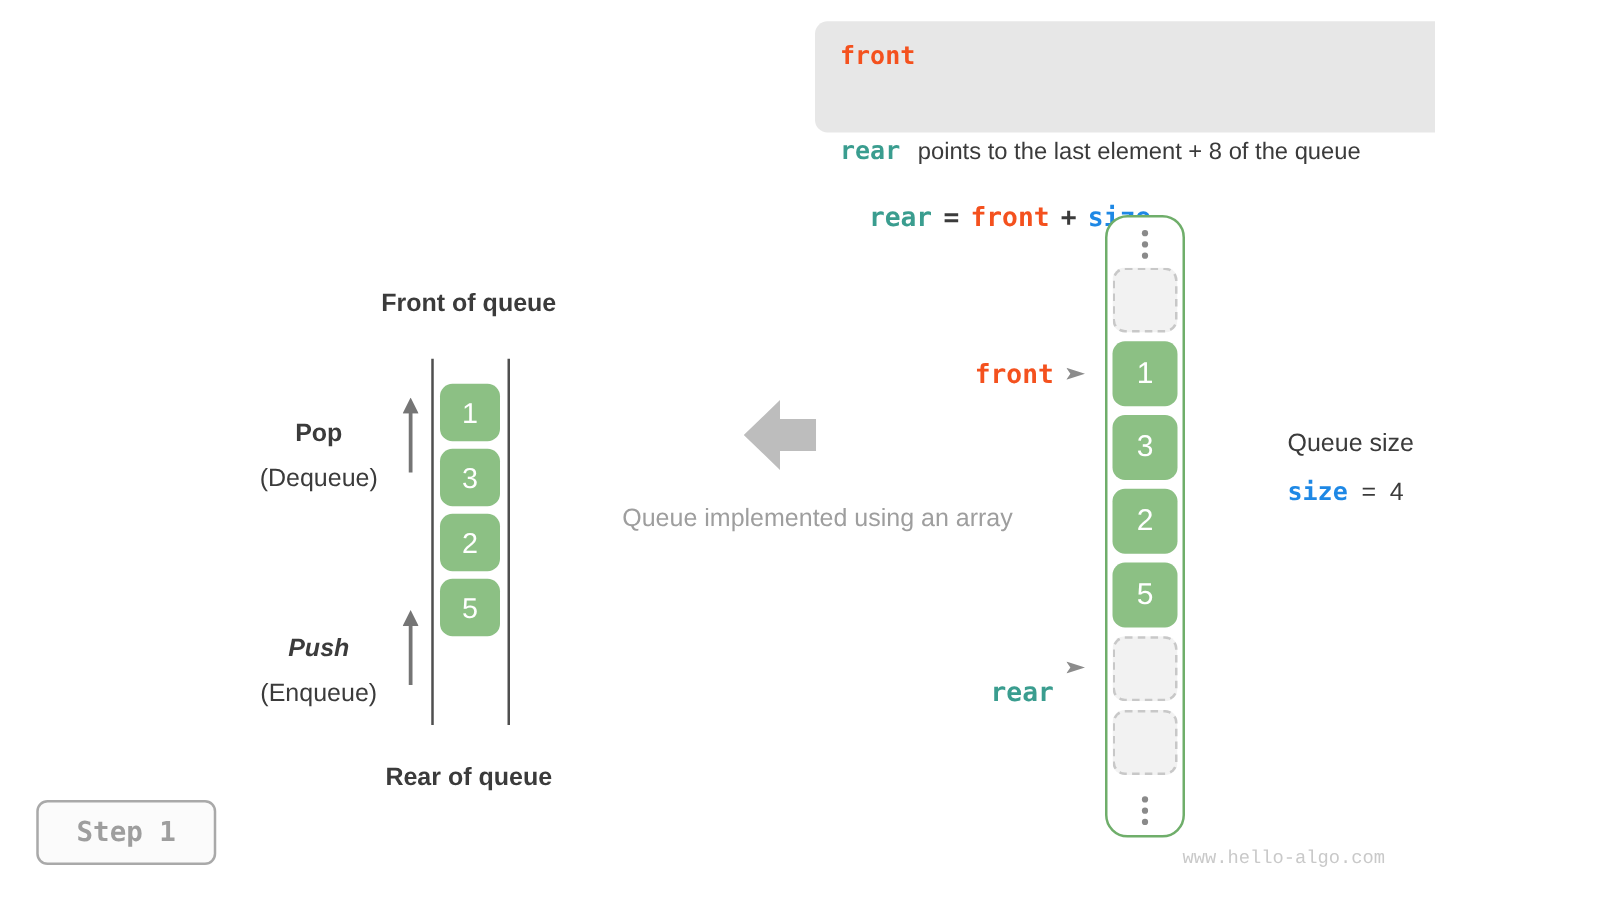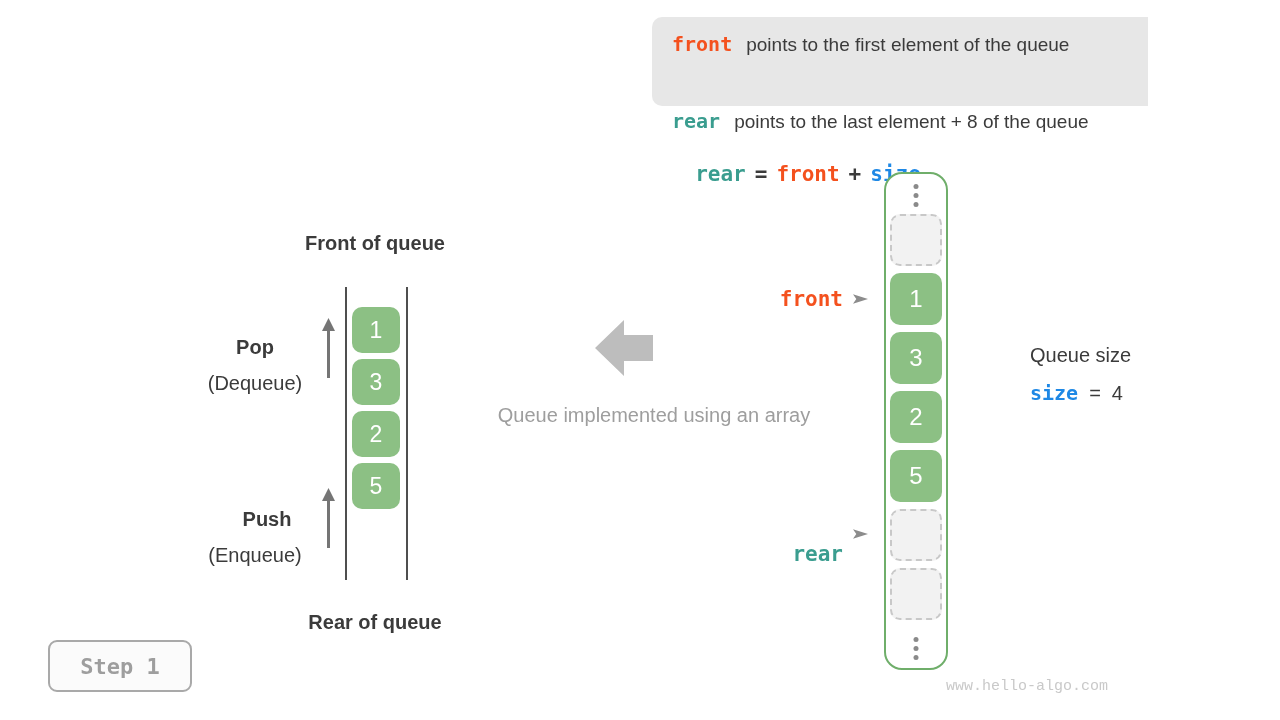--- a/index.html
+++ b/index.html
@@ -96,41 +96,40 @@
     background: #8c8c8c; clip-path: polygon(0 10%, 100% 50%, 0 90%, 22% 50%);
   }
 
   
   .qsize-label { position: absolute; left: 1030px; top: 344px; font-size: 20px; color: #3b3b3b; }
   .qsize-row { position: absolute; left: 1030px; top: 381px; display: flex; align-items: baseline; gap: 11px; font-size: 20px; color: #3b3b3b; }
   .qsize-row .mono { font-size: 20px; }
 
   
   .step-badge {
-    position: absolute; left: 48px; top: 640px; width: 144px; height: 52px;
+    position: absolute; left: 29px; top: 640px; width: 144px; height: 52px;
     border: 2px solid #a9a9a9; border-radius: 9px; background: #fbfbfb;
     display: flex; align-items: center; justify-content: center;
     font-size: 22px; color: #9e9e9e;
   }
 
   
   .watermark {
     position: absolute; right: 40px; top: 678px;
     font-family: Liberation Mono, monospace; font-size: 15px; color: #c9c9c9;
   }
 </style>
 </head>
 <body>
 
 <div class="canvas">
 
   <div class="info-box">
     <div class="info-line">
       <span class="mono info-key key-front">front</span>
-      <span>points to the first element of the queue</span>
     </div>
     <div class="info-line">
       <span class="mono info-key key-rear">rear</span>
       <span>points to the last element + 8 of the queue</span>
     </div>
   </div>
 
   <div class="formula">
     <span class="mono key-rear">rear</span>
     <span class="mono op">=</span>
@@ -148,21 +147,21 @@
   <div class="lcell" style="top:307px;">1</div>
   <div class="lcell" style="top:359px;">3</div>
   <div class="lcell" style="top:411px;">2</div>
   <div class="lcell" style="top:463px;">5</div>
 
   <div class="lbl-bold" style="left:185px; top:336px; width:140px;">Pop</div>
   <div class="lbl-reg" style="left:175px; top:372px; width:160px;">(Dequeue)</div>
   <div class="up-arrow-head" style="top:318px;"></div>
   <div class="up-arrow-shaft" style="top:329px; height:49px;"></div>
 
-  <div class="lbl-bold" style="left:197px; top:508px; width:140px;">Push</div>
+  <div class="lbl-bold" style="left:185px; top:508px; width:140px;font-style:italic;">Push</div>
   <div class="lbl-reg" style="left:175px; top:544px; width:160px;">(Enqueue)</div>
   <div class="up-arrow-head" style="top:488px;"></div>
   <div class="up-arrow-shaft" style="top:499px; height:49px;"></div>
 
   <div class="block-arrow"></div>
   <div class="mid-caption">Queue implemented using an array</div>
 
   <div class="rcontainer">
     <div class="ellipsis top">
       <div class="dot"></div>

